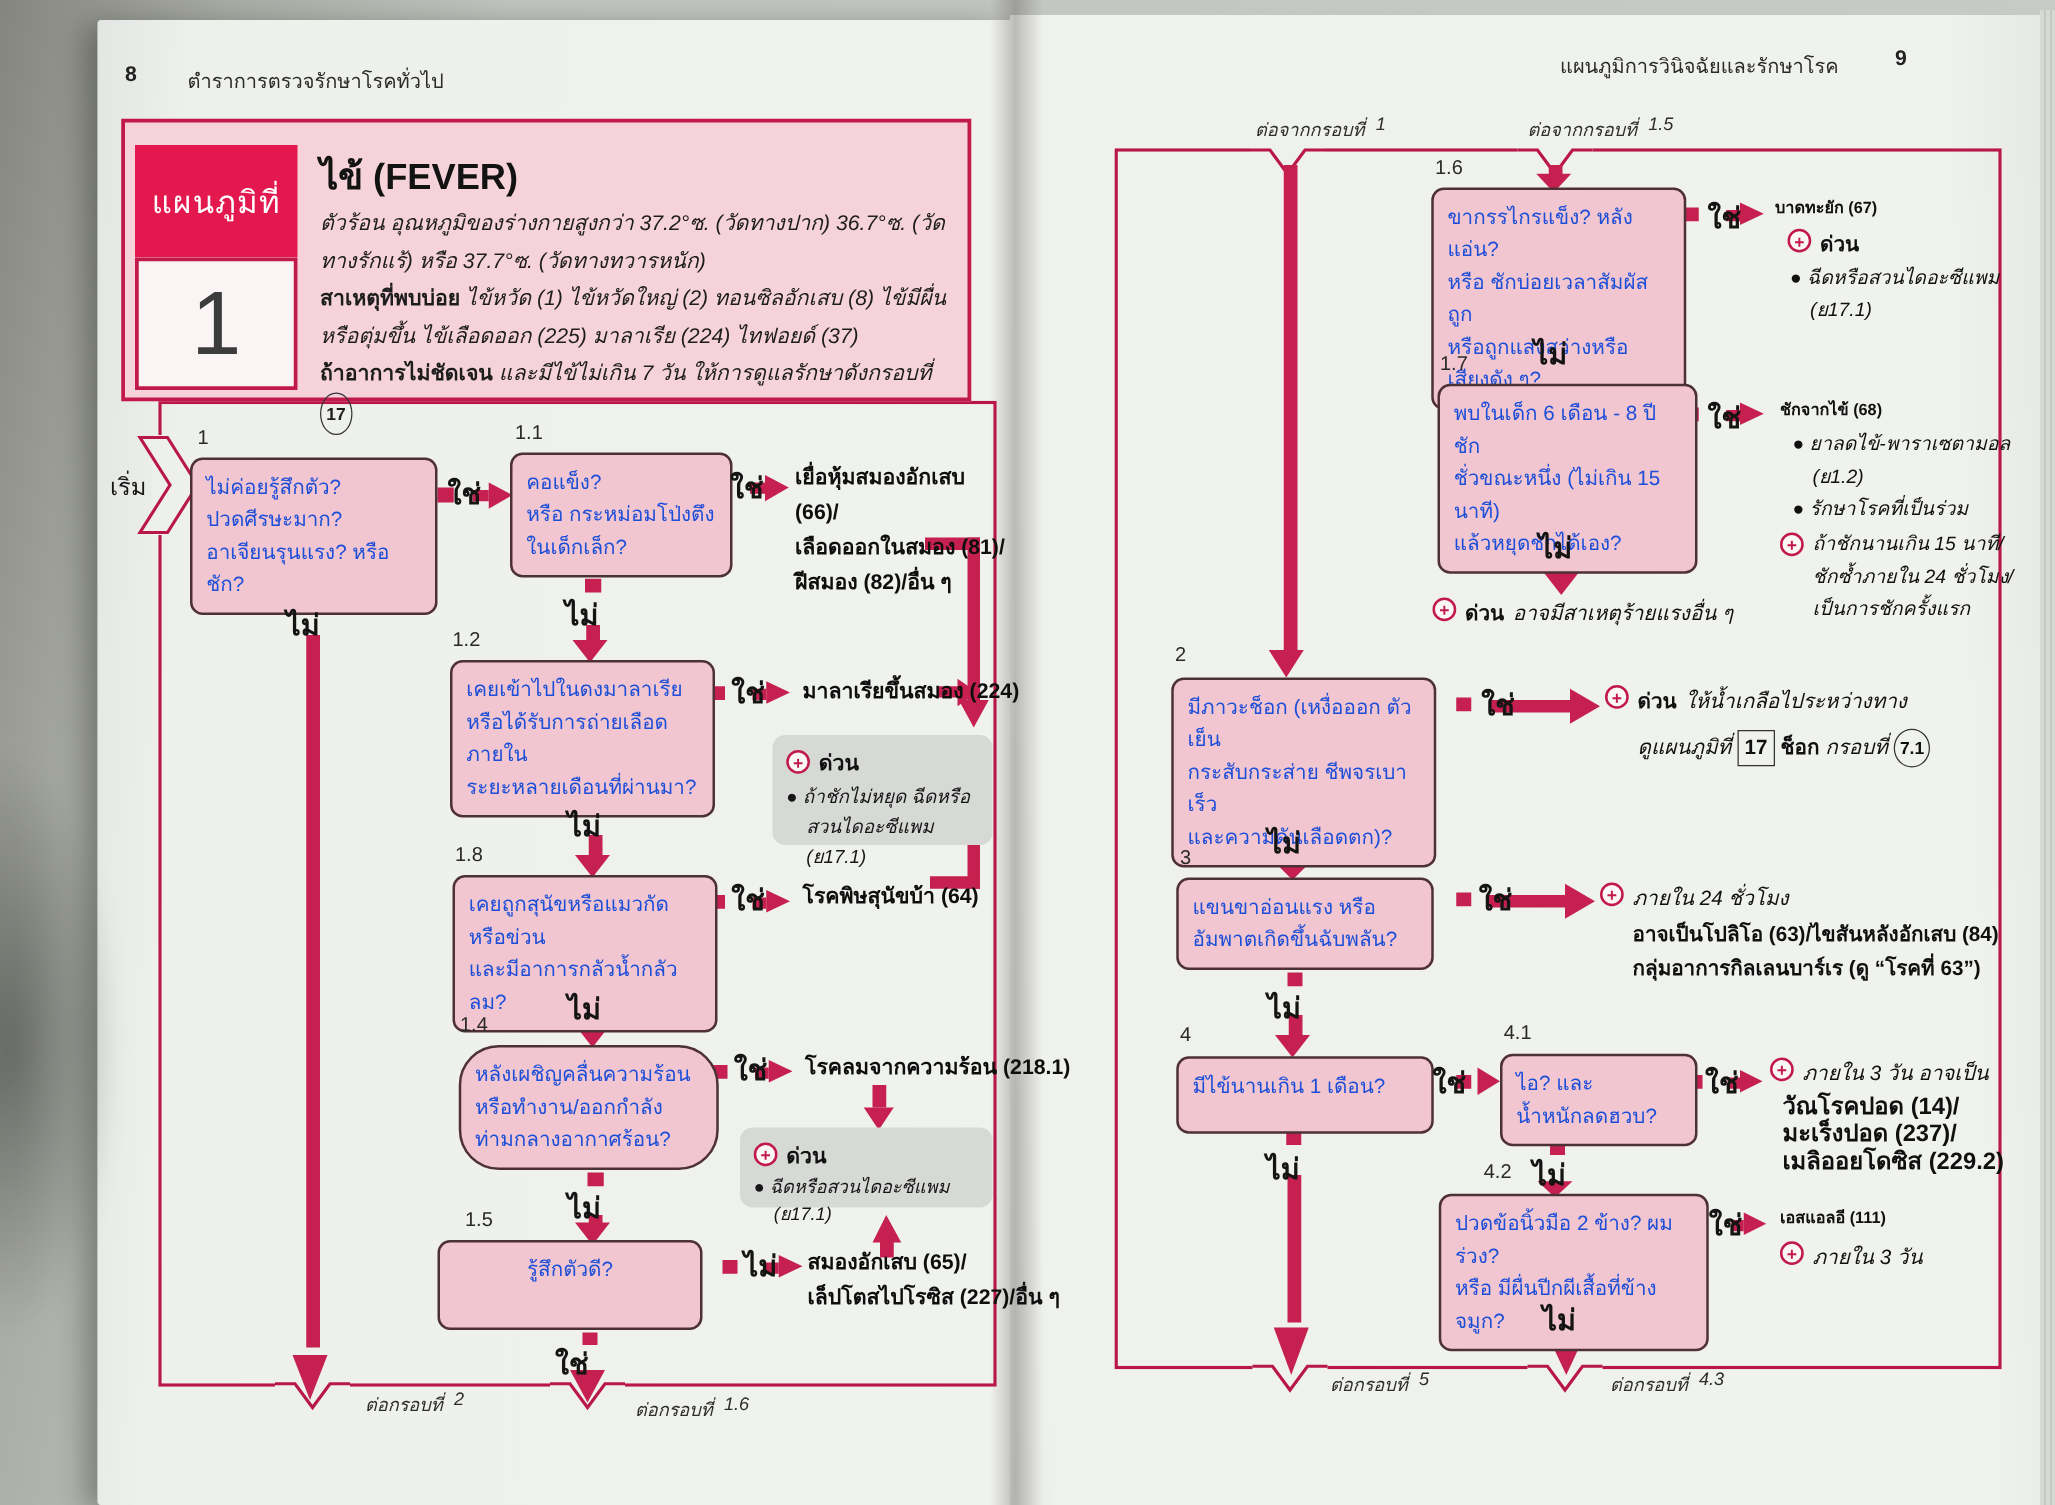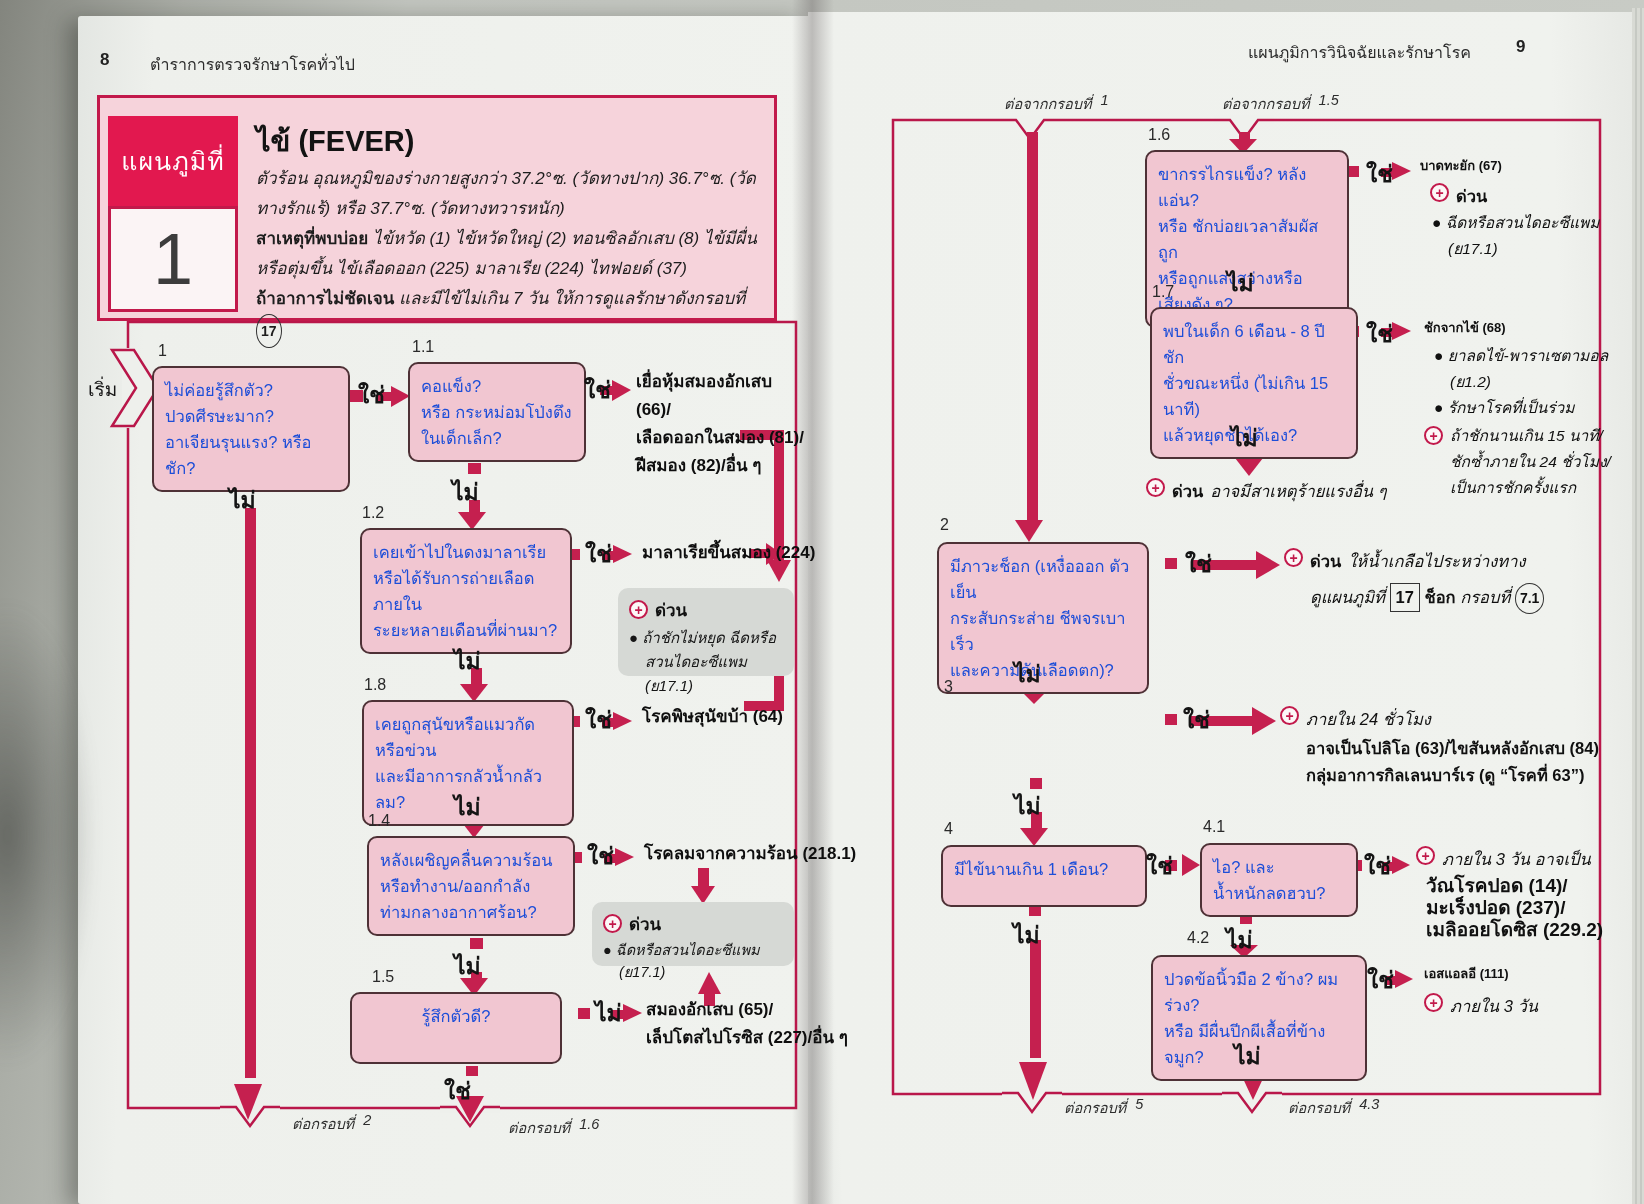--- a/index.html
+++ b/index.html
@@ -271,21 +271,21 @@
     <div class="it pre bl" style="font-size:15px;line-height:24px;margin-top:3px;">●  ถ้าชักไม่หยุด ฉีดหรือ
 สวนไดอะซีแพม (ย17.1)</div>
   </div>
 
   <div class="num" style="left:364px;top:676px;">1.8</div>
   <div class="qbox pre" style="left:362px;top:700px;width:186px;">เคยถูกสุนัขหรือแมวกัด หรือข่วน
 และมีอาการกลัวน้ำกลัวลม?</div>
   <div class="res" style="left:642px;top:703px;">โรคพิษสุนัขบ้า (64)</div>
 
   <div class="num" style="left:368px;top:812px;">1.4</div>
-  <div class="qbox pre" style="left:367px;top:836px;width:182px;">หลังเผชิญคลื่นความร้อน
+  <div class="qbox pre" style="left:367px;top:836px;width:182px;border-radius:32px;">หลังเผชิญคลื่นความร้อน
 หรือทำงาน/ออกกำลัง
 ท่ามกลางอากาศร้อน?</div>
   <div class="res" style="left:644px;top:840px;">โรคลมจากความร้อน (218.1)</div>
 
   <div class="gray" style="left:592px;top:902px;width:202px;height:64px;">
     <div class="ghead">
       <span class="cross">+</span>
       <span>ด่วน</span>
     </div>
     <div class="it bl" style="font-size:14.5px;line-height:22px;margin-top:2px;">●  ฉีดหรือสวนไดอะซีแพม (ย17.1)</div>
@@ -376,20 +376,22 @@
     <div style="margin-left:26px;margin-top:8px;">
       <span class="it">ดูแผนภูมิที่</span>
       <span class="boxed">17</span>
       <span style="font-weight:700;">ช็อก</span>
       <span class="it">กรอบที่</span>
       <span class="circled">7.1</span>
     </div>
   </div>
 
   <div class="num" style="left:944px;top:678px;">3</div>
+  <div class="qbox pre" style="left:941px;top:702px;width:180px;">แขนขาอ่อนแรง หรือ
+อัมพาตเกิดขึ้นฉับพลัน?</div>
   <div class="resblock" style="left:1280px;top:706px;width:340px;">
     <div class="row">
       <span class="cross">+</span>
       <span class="it">ภายใน 24 ชั่วโมง</span>
     </div>
     <div class="pre" style="margin-left:26px;margin-top:2px;font-weight:700;font-size:16.5px;line-height:27px;">อาจเป็นโปลิโอ (63)/ไขสันหลังอักเสบ (84)
 กลุ่มอาการกิลเลนบาร์เร (ดู “โรคที่ 63”)</div>
   </div>
 
   <div class="num" style="left:944px;top:820px;">4</div>

